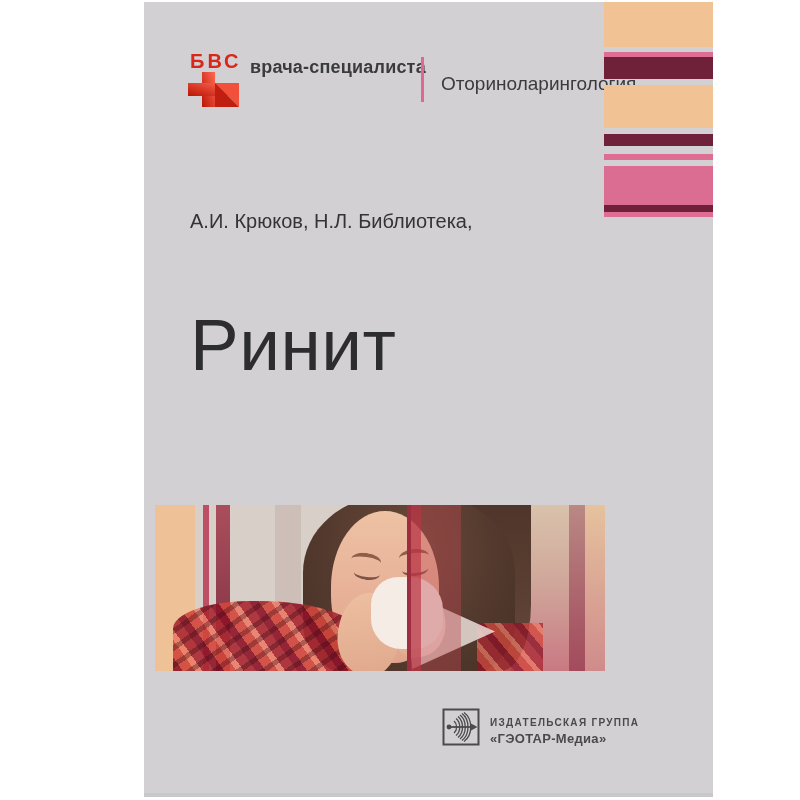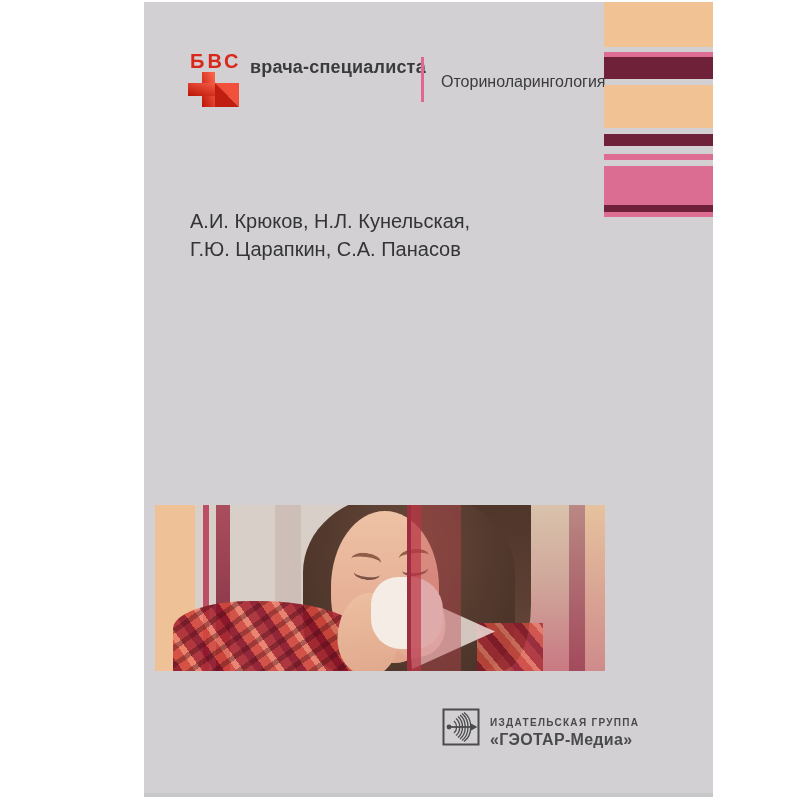--- a/index.html
+++ b/index.html
@@ -10,21 +10,21 @@
   .bottom-edge { position:absolute; left:112px; top:793px; width:569px; height:4px; background:#c8c7ca; }
 
   
   .bvs-letters { position:absolute; left:46px; top:48px; font-size:20px; font-weight:bold;
                  letter-spacing:3px; color:#d9271b; }
   .bvs-mark { position:absolute; left:44px; top:70px; width:52px; height:37px; }
 
   .series-name { position:absolute; left:106px; top:55px; font-size:18px; font-weight:bold;
                  line-height:21px; color:#3b3b3d; letter-spacing:0.2px; }
   .series-divider { position:absolute; left:277px; top:55px; width:3px; height:45px; background:#e0688e; }
-  .discipline { position:absolute; left:297px; top:71px; font-size:16px; color:#3b3b3d; }
+  .discipline { position:absolute; left:297px; top:71px; font-size:19px; color:#3b3b3d; }
 
   
   .stripes { position:absolute; left:460px; top:0; width:109px; height:220px; }
   .stripe { position:absolute; left:0; width:109px; }
 
   
   .authors { position:absolute; left:46px; top:205px; font-size:20px; line-height:28px; color:#343436; }
   .title   { position:absolute; left:46px; top:303px; font-size:73px; line-height:80px;
              color:#2d2d2f; letter-spacing:0.5px; }
 
@@ -76,21 +76,21 @@
   .ph-right-stripe { left:414px; top:0; width:16px; height:100%;
                      background:linear-gradient(180deg,rgba(160,90,100,.55),rgba(150,60,80,.75)); }
   .ph-right-edge   { left:430px; top:0; width:20px; height:100%;
                      background:linear-gradient(180deg,#e6c29e,#cf8b8b); }
 
   
   .pub { position:absolute; left:298px; top:706px; height:44px; }
   .pub-icon { position:absolute; left:0; top:0; }
   .pub-text { position:absolute; left:48px; top:9px; color:#4a4a4c; white-space:nowrap; }
   .pub-line1 { font-size:10px; font-weight:bold; letter-spacing:1.3px; }
-  .pub-line2 { font-size:16px; font-weight:bold; letter-spacing:0.3px; margin-top:3px; }
+  .pub-line2 { font-size:13px; font-weight:bold; letter-spacing:0.3px; margin-top:3px; }
 </style>
 </head>
 <body>
 
 <div class="canvas">
   <div class="cover">
 
     <div class="bvs-letters">БВС</div>
     <svg class="bvs-mark" viewBox="0 0 52 37">
       <defs>
@@ -118,24 +118,24 @@
       <div class="stripe" style="top:55px;height:22px;background:#6e2139;"></div>
       <div class="stripe" style="top:83px;height:43px;background:#f1c394;"></div>
       <div class="stripe" style="top:132px;height:12px;background:#6e2139;"></div>
       <div class="stripe" style="top:152px;height:6px;background:#dd6d93;"></div>
       <div class="stripe" style="top:164px;height:39px;background:#dc6d92;"></div>
       <div class="stripe" style="top:203px;height:7px;background:#6e2139;"></div>
       <div class="stripe" style="top:210px;height:5px;background:#dd6d93;"></div>
     </div>
 
     <div class="authors">
-      <div>А.И. Крюков, Н.Л. Кунельская,</div>
-      <div>Г.Ю. Царапкин, С.А. Панасов</div>
+      <div>А.И. Крюков, Н.Л. Библиотека,</div>
     </div>
 
+    <div class="title">Ринит</div>
 
     <div class="photo">
       <div class="ph-peach"></div>
       <div class="ph-s1"></div>
       <div class="ph-s2"></div>
       <div class="ph-s3"></div>
       <div class="ph-right-grad"></div>
       <div class="ph-hair-right"></div>
       <div class="ph-hair"></div>
       <div class="ph-face"></div>

